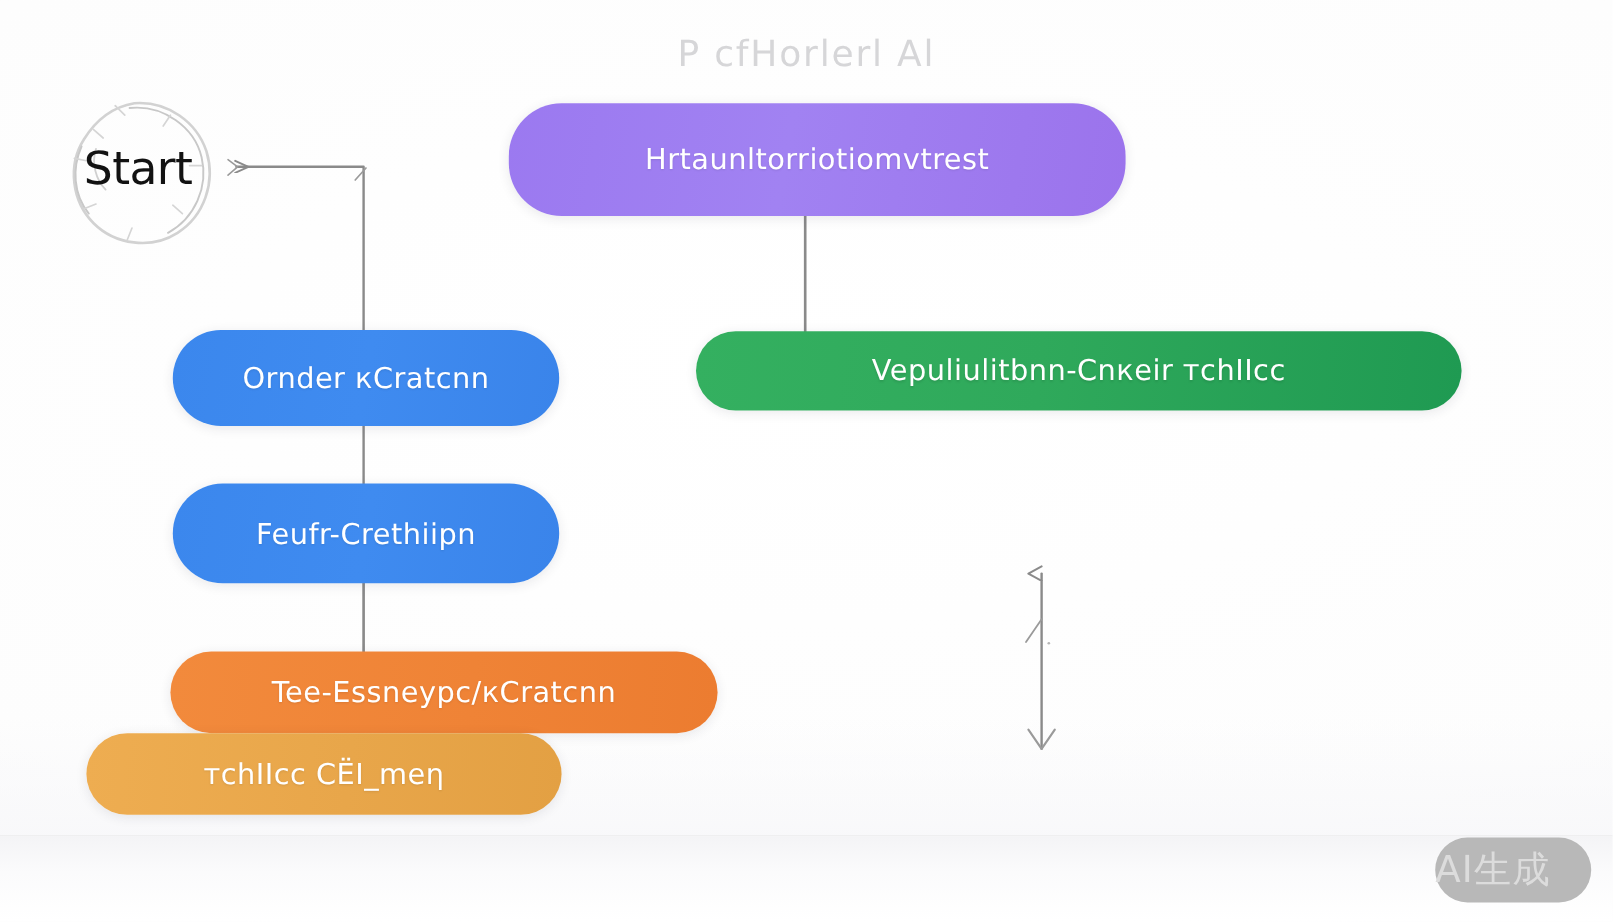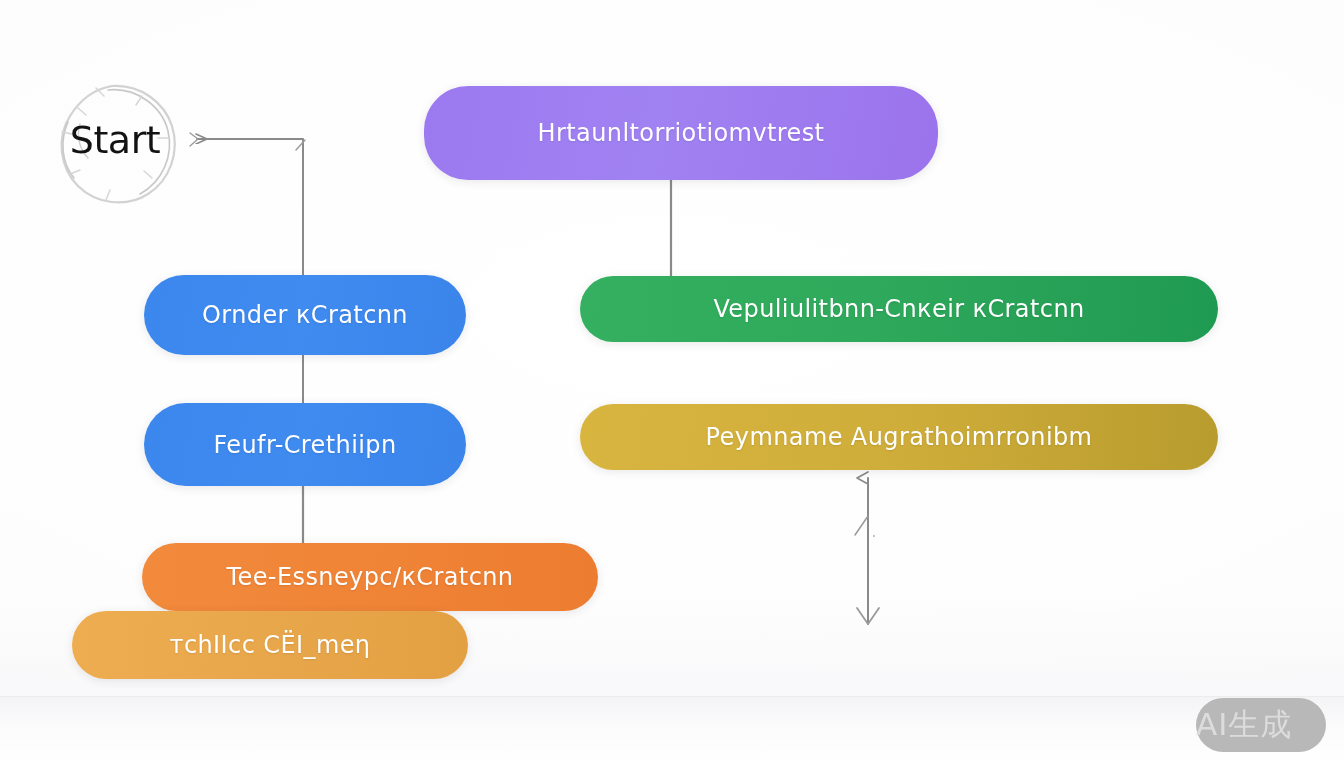--- a/index.html
+++ b/index.html
@@ -138,20 +138,21 @@
 </head>
 <body>
 
 <div id="canvas">
 
   <div id="bg-wash"></div>
   <div id="bg-sheen"></div>
   <div id="bottom-rule"></div>
   <div id="bottom-band"></div>
 
+  <div class="diagram-title">P cfHorlerl Al</div>
 
   <svg id="edges" width="1344" height="768" viewBox="0 0 1344 768">
     <defs>
       <marker id="ah-left" markerWidth="14" markerHeight="14" refX="11" refY="5" orient="auto" markerUnits="userSpaceOnUse">
         <path d="M12,0 L1,5 L12,10" fill="none" stroke="#8a8a8a" stroke-width="1.6" stroke-linecap="round" stroke-linejoin="round"></path>
       </marker>
       <marker id="ah-up" markerWidth="16" markerHeight="16" refX="6" refY="12" orient="auto" markerUnits="userSpaceOnUse">
         <path d="M0,12 L6,1 L12,12" fill="none" stroke="#8a8a8a" stroke-width="1.7" stroke-linecap="round" stroke-linejoin="round"></path>
       </marker>
     </defs>
@@ -206,30 +207,27 @@
 
   <div class="node n-purple" style="left:424px; top:86px; width:514px; height:94px;">
     <span class="node-label">Hrtaunltorriotiomvtrest</span>
   </div>
 
   <div class="node n-blue" style="left:144px; top:275px; width:322px; height:80px;">
     <span class="node-label">Ornder кCratcnn</span>
   </div>
 
   <div class="node n-green" style="left:580px; top:276px; width:638px; height:66px;">
-    <span class="node-label">Vepuliulitbnn-Cnкeir кCratcnn</span>
+    <span class="node-label">Vepuliulitbnn-Cnкeir тсhІІcc</span>
   </div>
 
   <div class="node n-blue" style="left:144px; top:403px; width:322px; height:83px;">
     <span class="node-label">Feufr-Crethiipn</span>
   </div>
 
-  <div class="node n-gold" style="left:580px; top:404px; width:638px; height:66px;">
-    <span class="node-label">Peymname Augrathoimrronibm</span>
-  </div>
 
   <div class="node n-orange" style="left:142px; top:543px; width:456px; height:68px;">
     <span class="node-label">Tee-Eѕѕneуpc/кCratcnn</span>
   </div>
 
   <div class="node n-amber" style="left:72px; top:611px; width:396px; height:68px;">
     <span class="node-label">тсhІІcc CЁІ_meη</span>
   </div>
 
   <div id="watermark">

